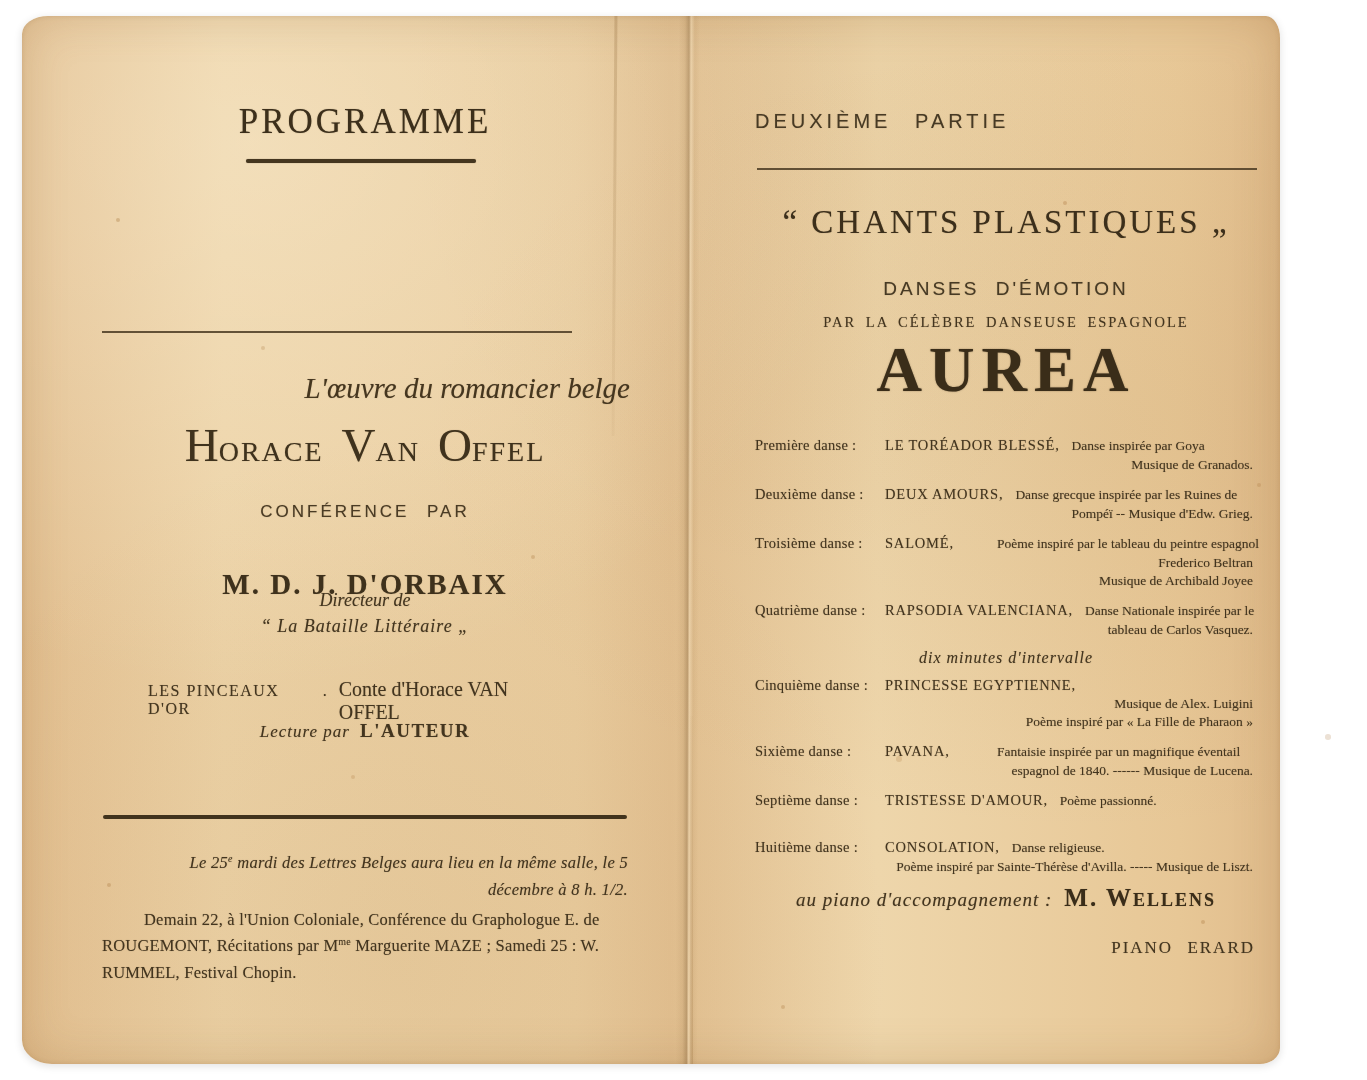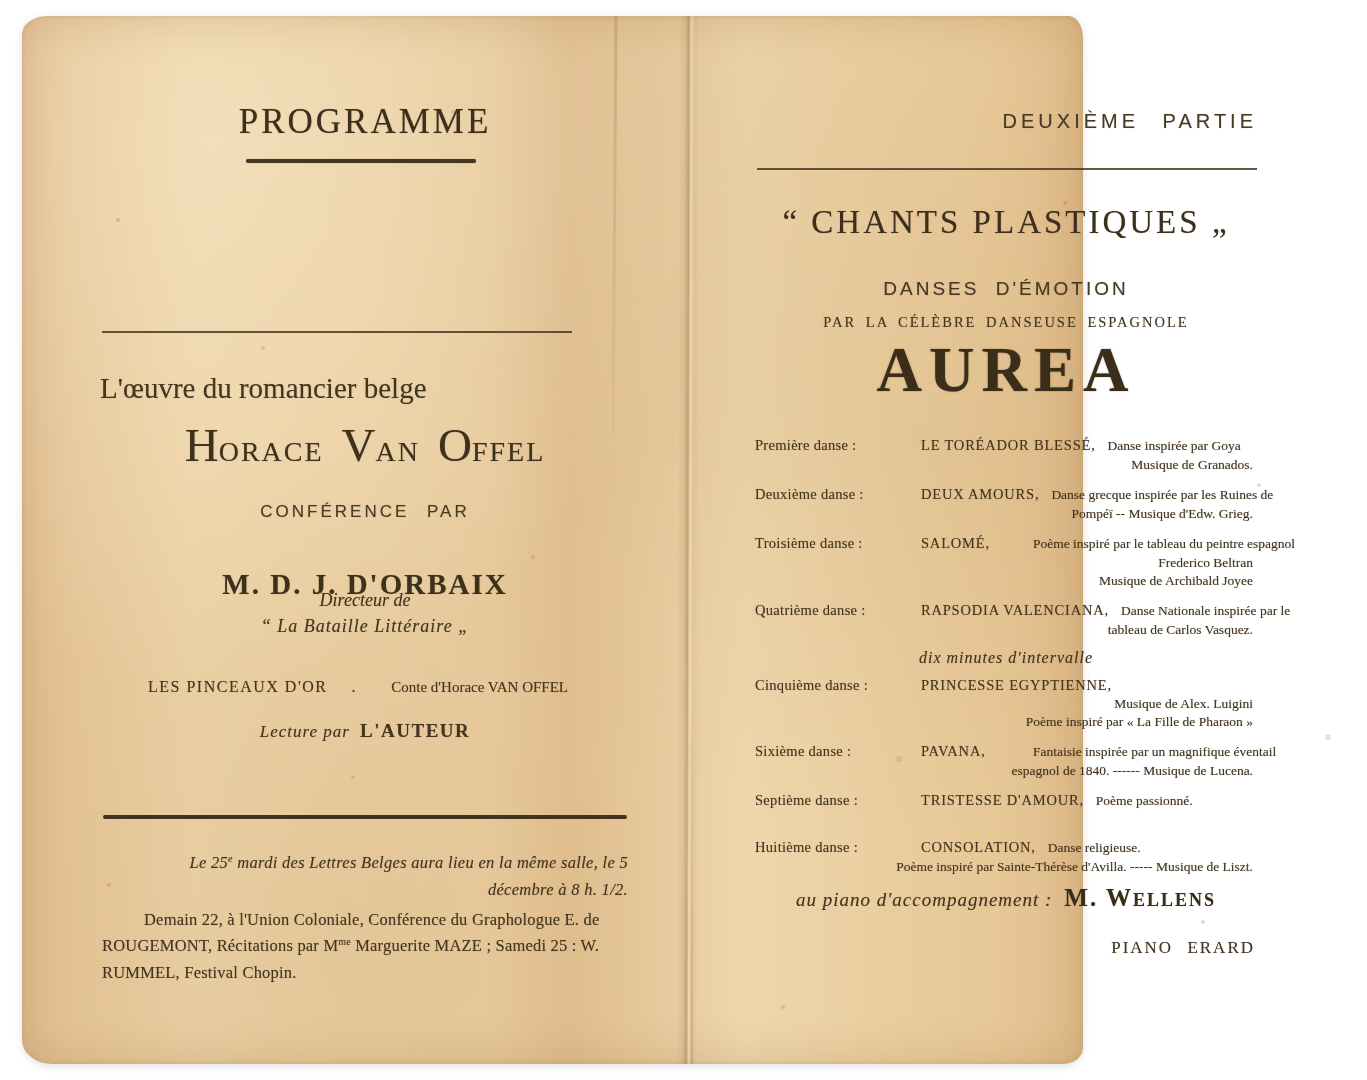--- a/index.html
+++ b/index.html
@@ -3,21 +3,21 @@
 <meta charset="utf-8">
 <style>
   html,body{margin:0;padding:0;}
   body{
     width:1367px;height:1080px;position:relative;overflow:hidden;
     background:#ffffff;
     font-family:"Liberation Serif", serif;
     color:#43351f;
   }
   .paper{
-    position:absolute;left:22px;top:16px;width:1061px;height:1048px;
+    position:absolute;left:22px;top:16px;width:1258px;height:1048px;
     background:
       radial-gradient(ellipse at 18% 12%, rgba(255,246,224,0.35), transparent 42%),
       radial-gradient(ellipse at 85% 40%, rgba(150,100,40,0.07), transparent 45%),
       radial-gradient(ellipse at 30% 90%, rgba(150,100,40,0.08), transparent 40%),
       radial-gradient(ellipse at 60% 8%, rgba(140,95,35,0.06), transparent 35%),
       linear-gradient(90deg,#e2bf90 0%, #ecd2a6 16%, #e9cc9e 44%, #e2c091 51.5%, #eed6ab 68%, #e7c796 92%, #e0bc8c 100%);
     border-radius:26px 14px 20px 30px / 18px 22px 16px 24px;
     box-shadow:
       inset 0 0 46px rgba(140,90,35,0.22),
       inset 0 0 5px rgba(120,75,25,0.18),
@@ -47,38 +47,38 @@
   .page{position:absolute;top:0;height:100%;}
   .page.left{left:78px;width:530px;}
   .page.right{left:733px;width:502px;}
   .abs{position:absolute;left:0;right:0;}
   .ink{color:#43351f;text-shadow:0 0 1px rgba(68,53,32,0.38);}
 
   
   .programme{top:86px;text-align:center;font-size:35px;letter-spacing:3px;
     font-weight:normal;color:#3c2f1b;text-shadow:0 0 1px rgba(60,47,27,0.5);}
   .title-rule{top:143px;left:146px;width:230px;height:4px;background:#453username 45px;background:#45361f;border-radius:2px;box-shadow:0 0 1px rgba(60,45,25,.6);}
-  .partie{text-align:right;font-family:"Liberation Sans", sans-serif;font-size:20px;
+  .partie{text-align:left;font-family:"Liberation Sans", sans-serif;font-size:20px;
     letter-spacing:4px;word-spacing:14px;color:#473a24;text-shadow:0 0 1px rgba(68,53,32,0.35);}
   .p1{top:262px;}
   .thin-rule{top:315px;left:2px;width:470px;height:2px;background:#4a3a22;opacity:.85;}
-  .oeuvre{top:356px;text-align:left;font-size:29px;color:#45361f;}
+  .oeuvre{top:356px;text-align:right;font-size:29px;color:#45361f;font-style:italic;}
   .author{top:406px;text-align:center;white-space:nowrap;color:#3f321d;}
   .a-big{font-size:47px;line-height:1;}
   .a-small{font-size:28px;letter-spacing:2px;}
   .a-word{margin:0 9px;}
   .conference{top:486px;text-align:center;font-family:"Liberation Sans", sans-serif;
     font-size:17px;letter-spacing:3px;word-spacing:10px;color:#4a3b24;}
   .dorbaix{top:552px;text-align:center;font-size:29px;font-weight:bold;letter-spacing:2px;color:#3e311c;}
   .directeur{top:574px;text-align:center;font-style:italic;font-size:18px;}
   .bataille{top:600px;text-align:center;font-style:italic;font-size:18px;letter-spacing:1px;}
   .workline{top:662px;display:flex;justify-content:space-between;align-items:baseline;
     padding:0 62px 0 48px;font-size:16px;}
   .work-title{letter-spacing:1.5px;}
-  .work-credit{font-size:15px;margin-left:12px;}
+  .work-credit{font-size:20px;margin-left:12px;}
   .lecture{top:704px;text-align:center;font-size:17px;}
   .lecture .pfx{font-style:italic;letter-spacing:1px;}
   .lecture .aut{font-weight:bold;font-size:19px;letter-spacing:1.5px;margin-left:6px;}
   .thick-rule{top:799px;left:3px;width:524px;height:4px;background:#41331d;border-radius:2px;}
   .notice{top:816px;left:4px;width:524px;font-style:italic;font-size:16.5px;
     line-height:27px;text-indent:58px;letter-spacing:.3px;text-align:right;}
   .announce{top:874px;left:2px;width:528px;font-size:16.5px;line-height:26.5px;
     text-indent:42px;letter-spacing:.2px;}
   sup{font-size:10px;vertical-align:super;line-height:0;}
 
@@ -88,21 +88,21 @@
   .chants{top:188px;text-align:center;font-size:33px;letter-spacing:3px;color:#3c2f1b;}
   .danses{top:262px;text-align:center;font-family:"Liberation Sans", sans-serif;
     font-size:19px;letter-spacing:3px;word-spacing:8px;color:#473a24;}
   .celebre{top:298px;text-align:center;font-size:14.5px;letter-spacing:2px;word-spacing:4px;}
   .aurea{top:318px;text-align:center;font-size:63px;font-weight:bold;letter-spacing:7px;
     color:#3a2d19;text-shadow:0 0 1.5px rgba(58,45,25,0.55);}
   .dances-wrap{top:419px;font-size:14.5px;}
   .dance{display:flex;margin-bottom:10px;}
   .d-label{width:130px;flex-shrink:0;line-height:20px;letter-spacing:.3px;}
   .d-body{flex:1;min-width:0;}
-  .d-line1{line-height:20px;white-space:nowrap;margin-left:36px;}
+  .d-line1{line-height:20px;white-space:nowrap;}
   .d-title{display:inline-block;margin-right:12px;letter-spacing:.8px;}
   .d-title.short{min-width:100px;}
   .d-desc{font-size:13.5px;}
   .d-cont{line-height:18px;text-align:right;font-size:13.5px;padding-right:4px;}
   #dances-b .dance:nth-child(3){margin-bottom:26px;}
   .intervalle{position:relative;text-align:center;font-style:italic;font-size:16px;
     letter-spacing:1px;margin:6px 0 8px;}
   .pianoline{top:868px;text-align:center;}
   .pianoline .pfx{font-style:italic;font-size:19px;letter-spacing:1px;}
   .pianoline .name{font-weight:bold;font-variant:small-caps;font-size:25px;

